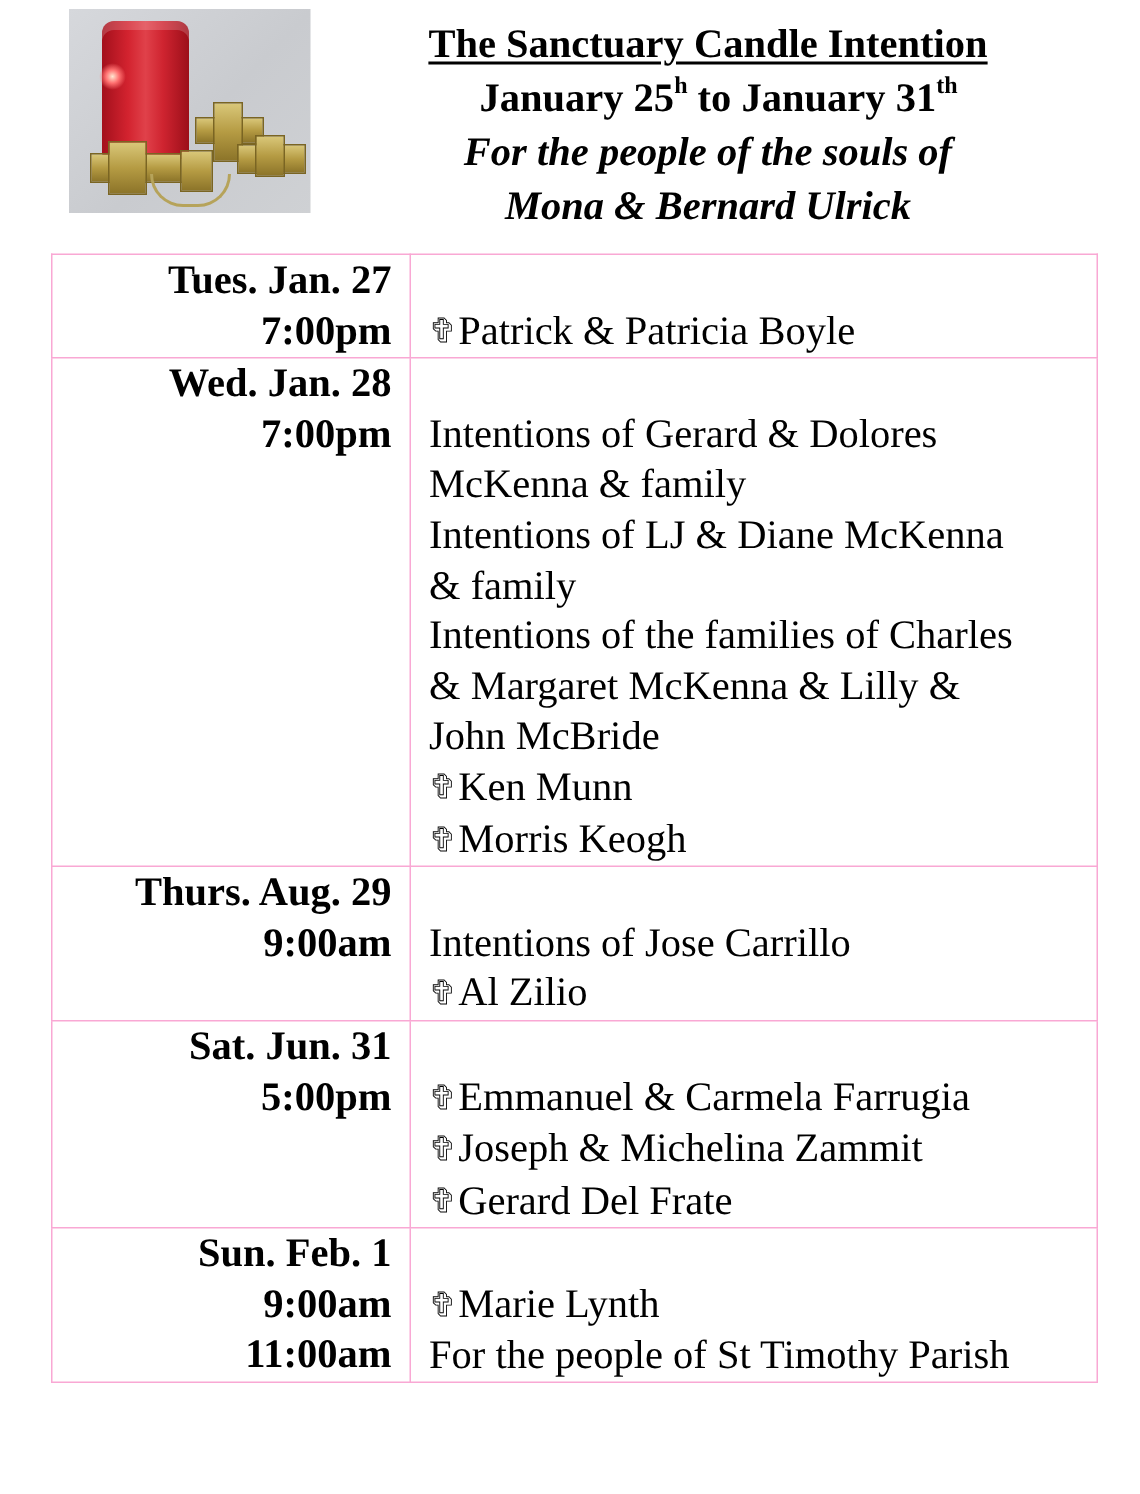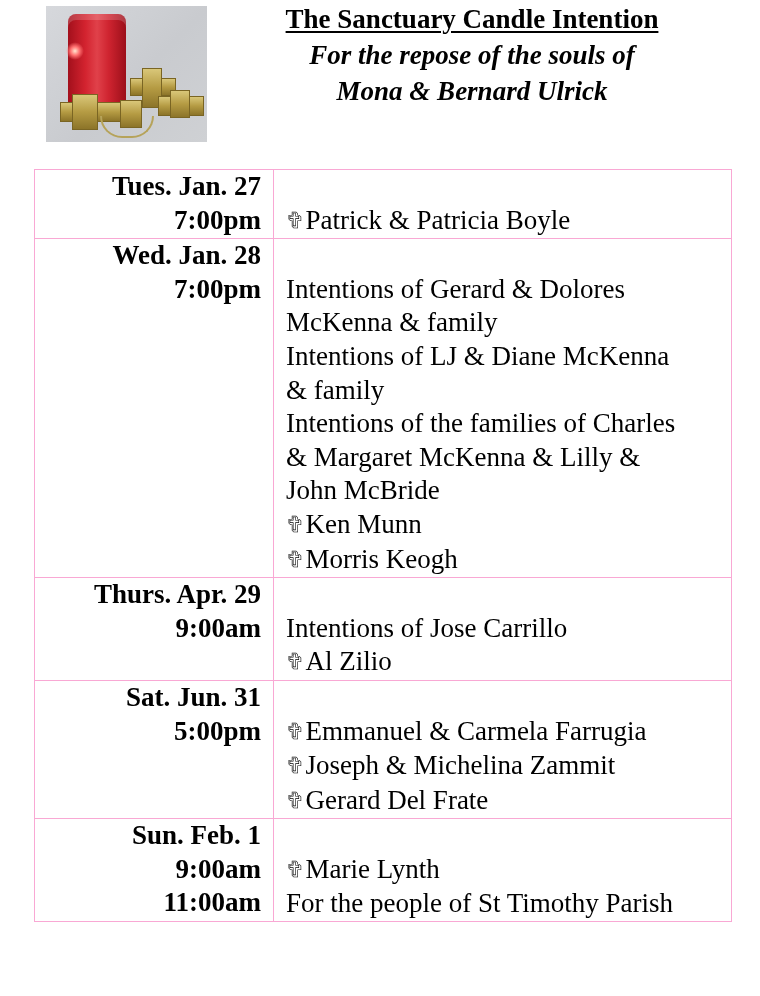--- a/index.html
+++ b/index.html
@@ -63,21 +63,21 @@
       width: 500px;
       text-align: center;
       font-weight: bold;
     }
     .heading .title {
       font-size: 27px;
       line-height: 36px;
       text-decoration: underline;
       text-decoration-thickness: 2px;
       text-underline-offset: 3px;
-      margin-top: 1px;
+      margin-top: 11px;
     }
     .heading .dates {
       font-size: 27px;
       line-height: 36px;
       padding-left: 14px;
     }
     .heading .dates sup {
       font-size: 16px;
       line-height: 0;
       position: relative;
@@ -142,21 +142,22 @@
   <div class="bracket" style="left:84px;top:72px;width:44px;height:16px;"></div>
   <div class="bracket" style="left:96px;top:62px;width:18px;height:38px;"></div>
   <div class="bracket" style="left:112px;top:90px;width:44px;height:18px;"></div>
   <div class="bracket" style="left:124px;top:84px;width:18px;height:26px;"></div>
   <div class="bracket" style="left:74px;top:94px;width:20px;height:26px;"></div>
   <div class="wire" style="left:54px;top:110px;width:50px;height:20px;"></div>
 </div>
 
 <div class="heading">
   <div class="title">The Sanctuary Candle Intention</div>
-  <div class="dedication">For the repose of the souls of</div>
+  <div class="dates"><span>January 25</span><sup>h</sup><span> to </span><span>January 31</span><sup>th</sup></div>
+  <div class="dedication">For the people of the souls of</div>
   <div class="dedication">Mona &amp; Bernard Ulrick</div>
 </div>
 
 <table class="schedule">
   <tbody>
 
     <tr>
       <td class="when">
         <span class="line">Tues. Jan. 27</span>
         <span class="line">7:00pm</span>
@@ -181,21 +182,21 @@
         <span class="line">Intentions of the families of Charles</span>
         <span class="line">&amp; Margaret McKenna &amp; Lilly &amp;</span>
         <span class="line">John McBride</span>
         <span class="line"><span class="cross">✞</span><span>Ken Munn</span></span>
         <span class="line"><span class="cross">✞</span><span>Morris Keogh</span></span>
       </td>
     </tr>
 
     <tr>
       <td class="when">
-        <span class="line">Thurs. Apr. 29</span>
+        <span class="line">Thurs. Aug. 29</span>
         <span class="line">9:00am</span>
       </td>
       <td class="what">
         <span class="spacer"></span>
         <span class="line">Intentions of Jose Carrillo</span>
         <span class="line"><span class="cross">✞</span><span>Al Zilio</span></span>
       </td>
     </tr>
 
 

